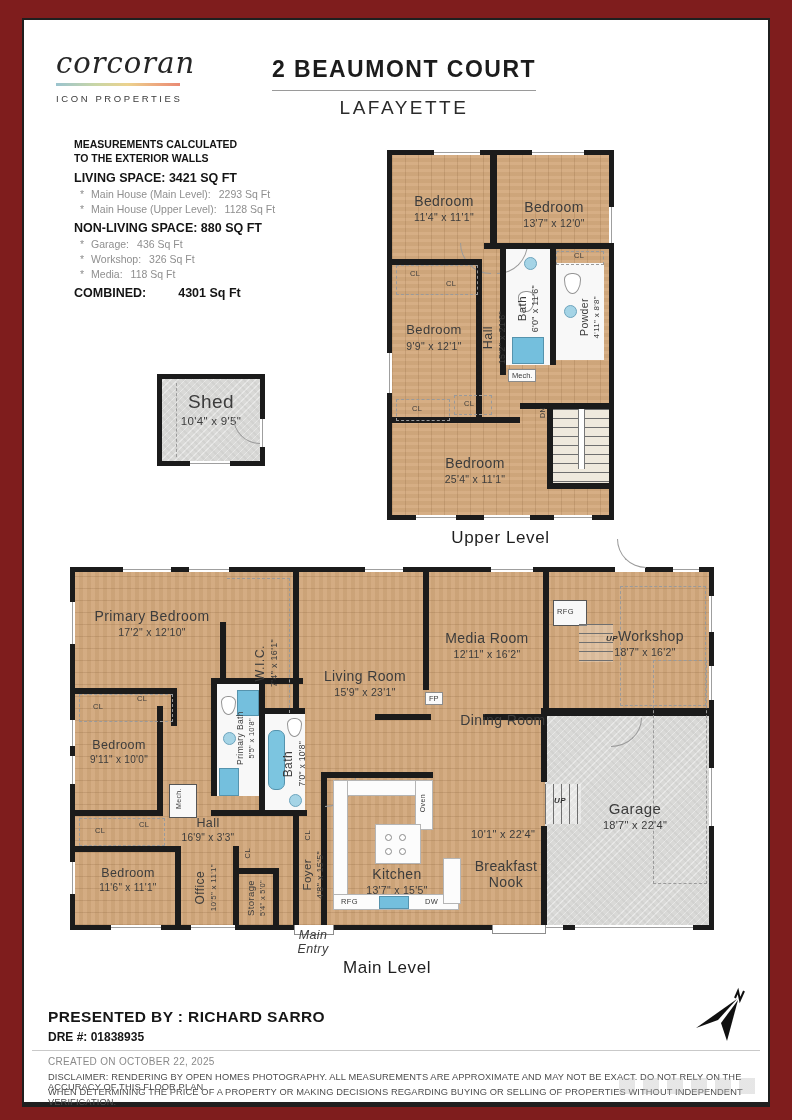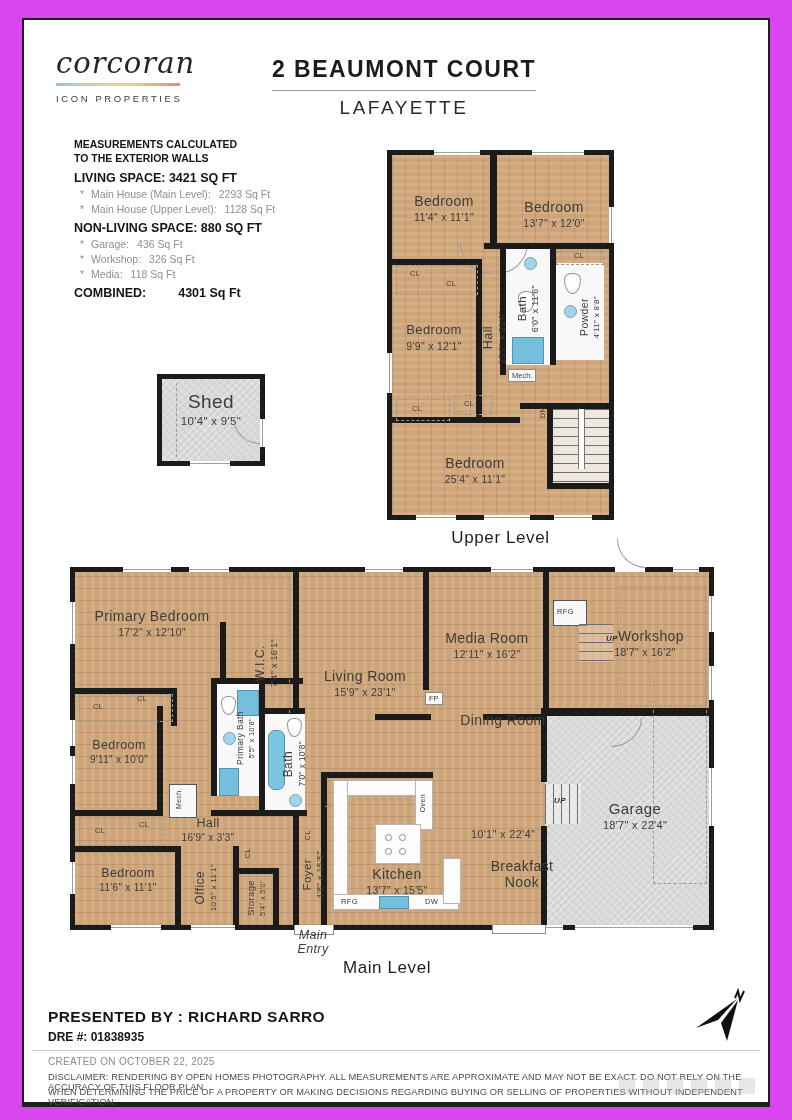--- a/index.html
+++ b/index.html
@@ -1,16 +1,16 @@
 <!DOCTYPE html>
 <html><head>
 <meta charset="utf-8">
 <style>
   html,body{margin:0;padding:0;background:#fff;font-family:"Liberation Sans",sans-serif;}
-  .canvas{position:relative;width:792px;height:1120px;background:#d946ef;overflow:hidden;}
+  .canvas{position:relative;width:792px;height:1120px;background:#7f1d1d;overflow:hidden;}
   .sheet{position:absolute;left:22px;top:18px;width:744px;height:1082px;border:2px solid #1f1f1f;border-bottom-width:5px;background:#fff;}
   
   .brand{position:absolute;left:32px;top:26px;width:140px;}
   .brand-name{font-family:"DejaVu Serif",serif;font-style:italic;font-size:29px;color:#262626;letter-spacing:1px;}
   .brand-bar{margin-top:3px;width:124px;height:3px;background:linear-gradient(90deg,#9bc4cf,#c9d6a6 32%,#ecd28e 58%,#eda77e 82%,#e98a74);}
   .brand-sub{margin-top:7px;font-size:9.5px;letter-spacing:2.6px;color:#3a3a3a;}
   .titleblock{position:absolute;left:225px;top:36px;width:310px;text-align:center;}
   .title{font-size:23px;font-weight:bold;letter-spacing:1.5px;color:#1c1c1c;}
   .title-rule{margin:7px auto 0;width:264px;height:1px;background:#9a9a9a;}
   .subtitle{margin-top:6px;font-size:19px;font-weight:400;letter-spacing:2.5px;color:#2b2b2b;}
@@ -325,21 +325,21 @@
       <div class="rlabel sm" style="left:90px;top:244px;width:86px;">
         <div class="rname">Hall</div>
         <div class="rdims">16'9" x 3'3"</div>
       </div>
       <div class="rlabel" style="left:384px;top:140px;width:88px;">
         <div class="rname">Dining Room</div>
       </div>
       <div class="rlabel" style="left:378px;top:254px;width:100px;">
         <div class="rdims" style="font-size:11px;">10'1" x 22'4"</div>
       </div>
-      <div class="rlabel" style="left:402px;top:286px;width:90px;">
+      <div class="rlabel" style="left:386px;top:286px;width:90px;">
         <div class="rname">Breakfast Nook</div>
       </div>
       <div class="rlabel" style="left:512px;top:228px;width:96px;">
         <div class="rname" style="font-size:15px;">Garage</div>
         <div class="rdims" style="font-size:11px;">18'7" x 22'4"</div>
       </div>
       <div class="rlabel" style="left:276px;top:294px;width:92px;">
         <div class="rname">Kitchen</div>
         <div class="rdims">13'7" x 15'5"</div>
       </div>

